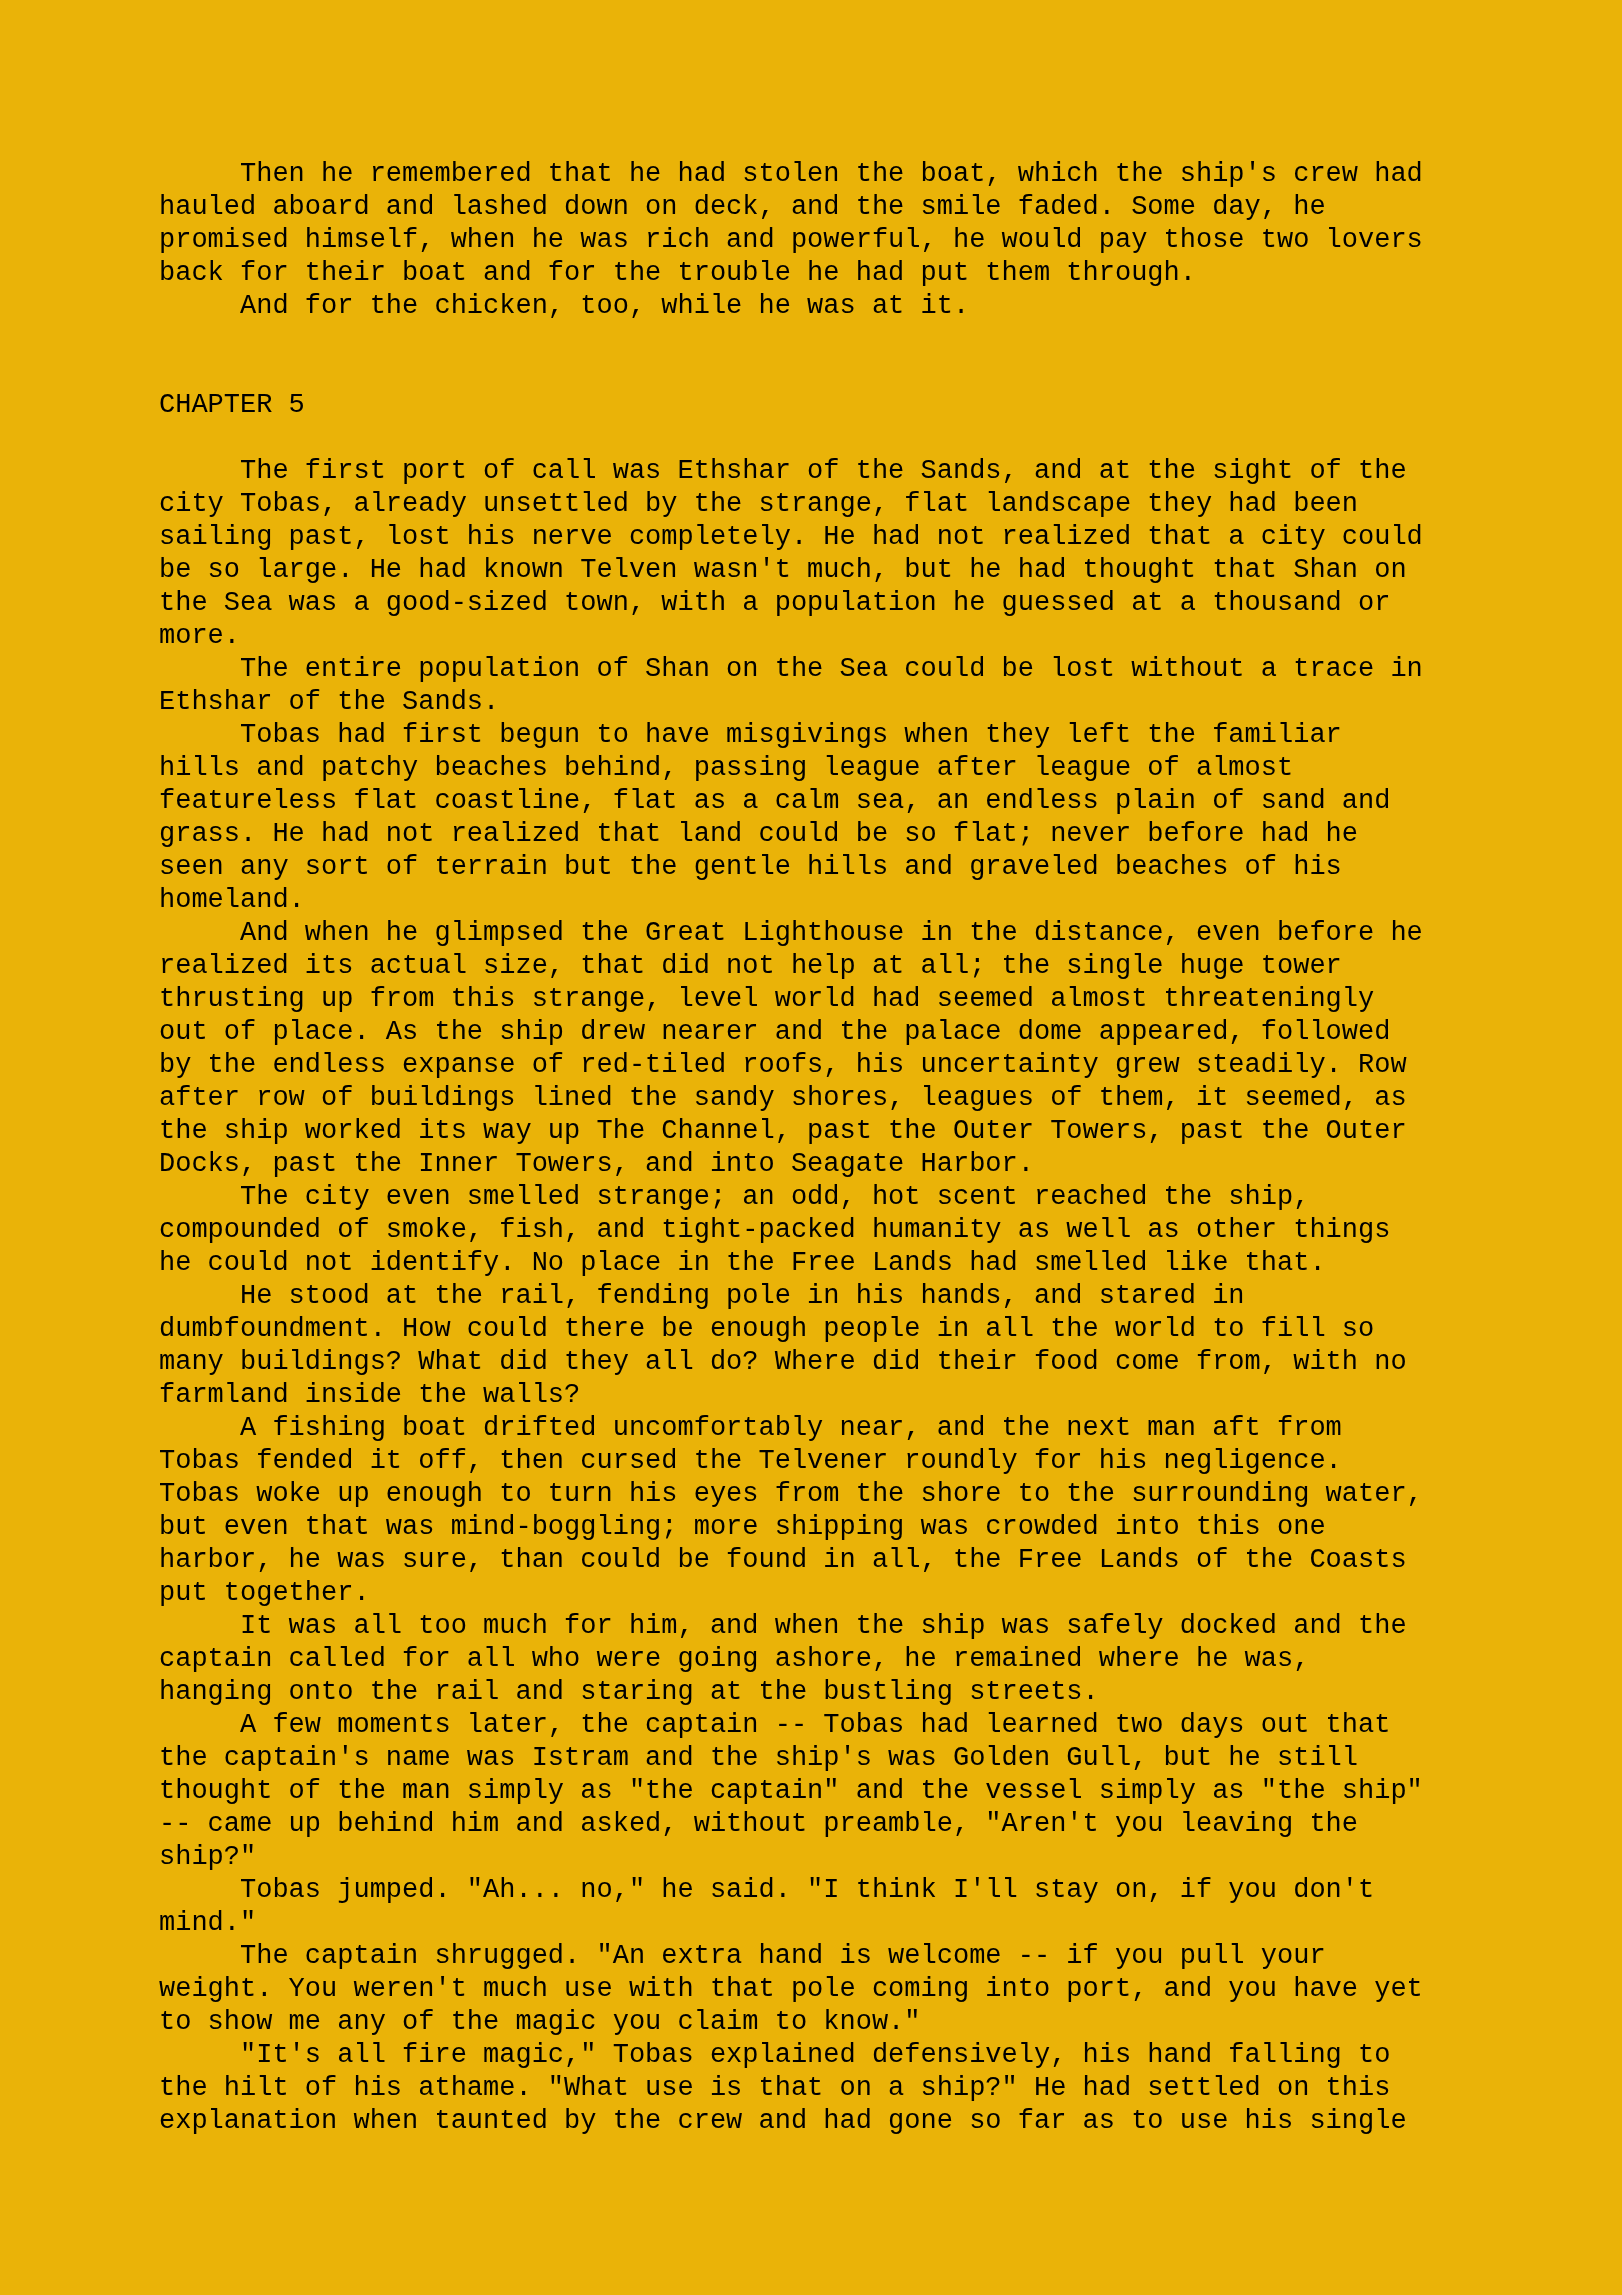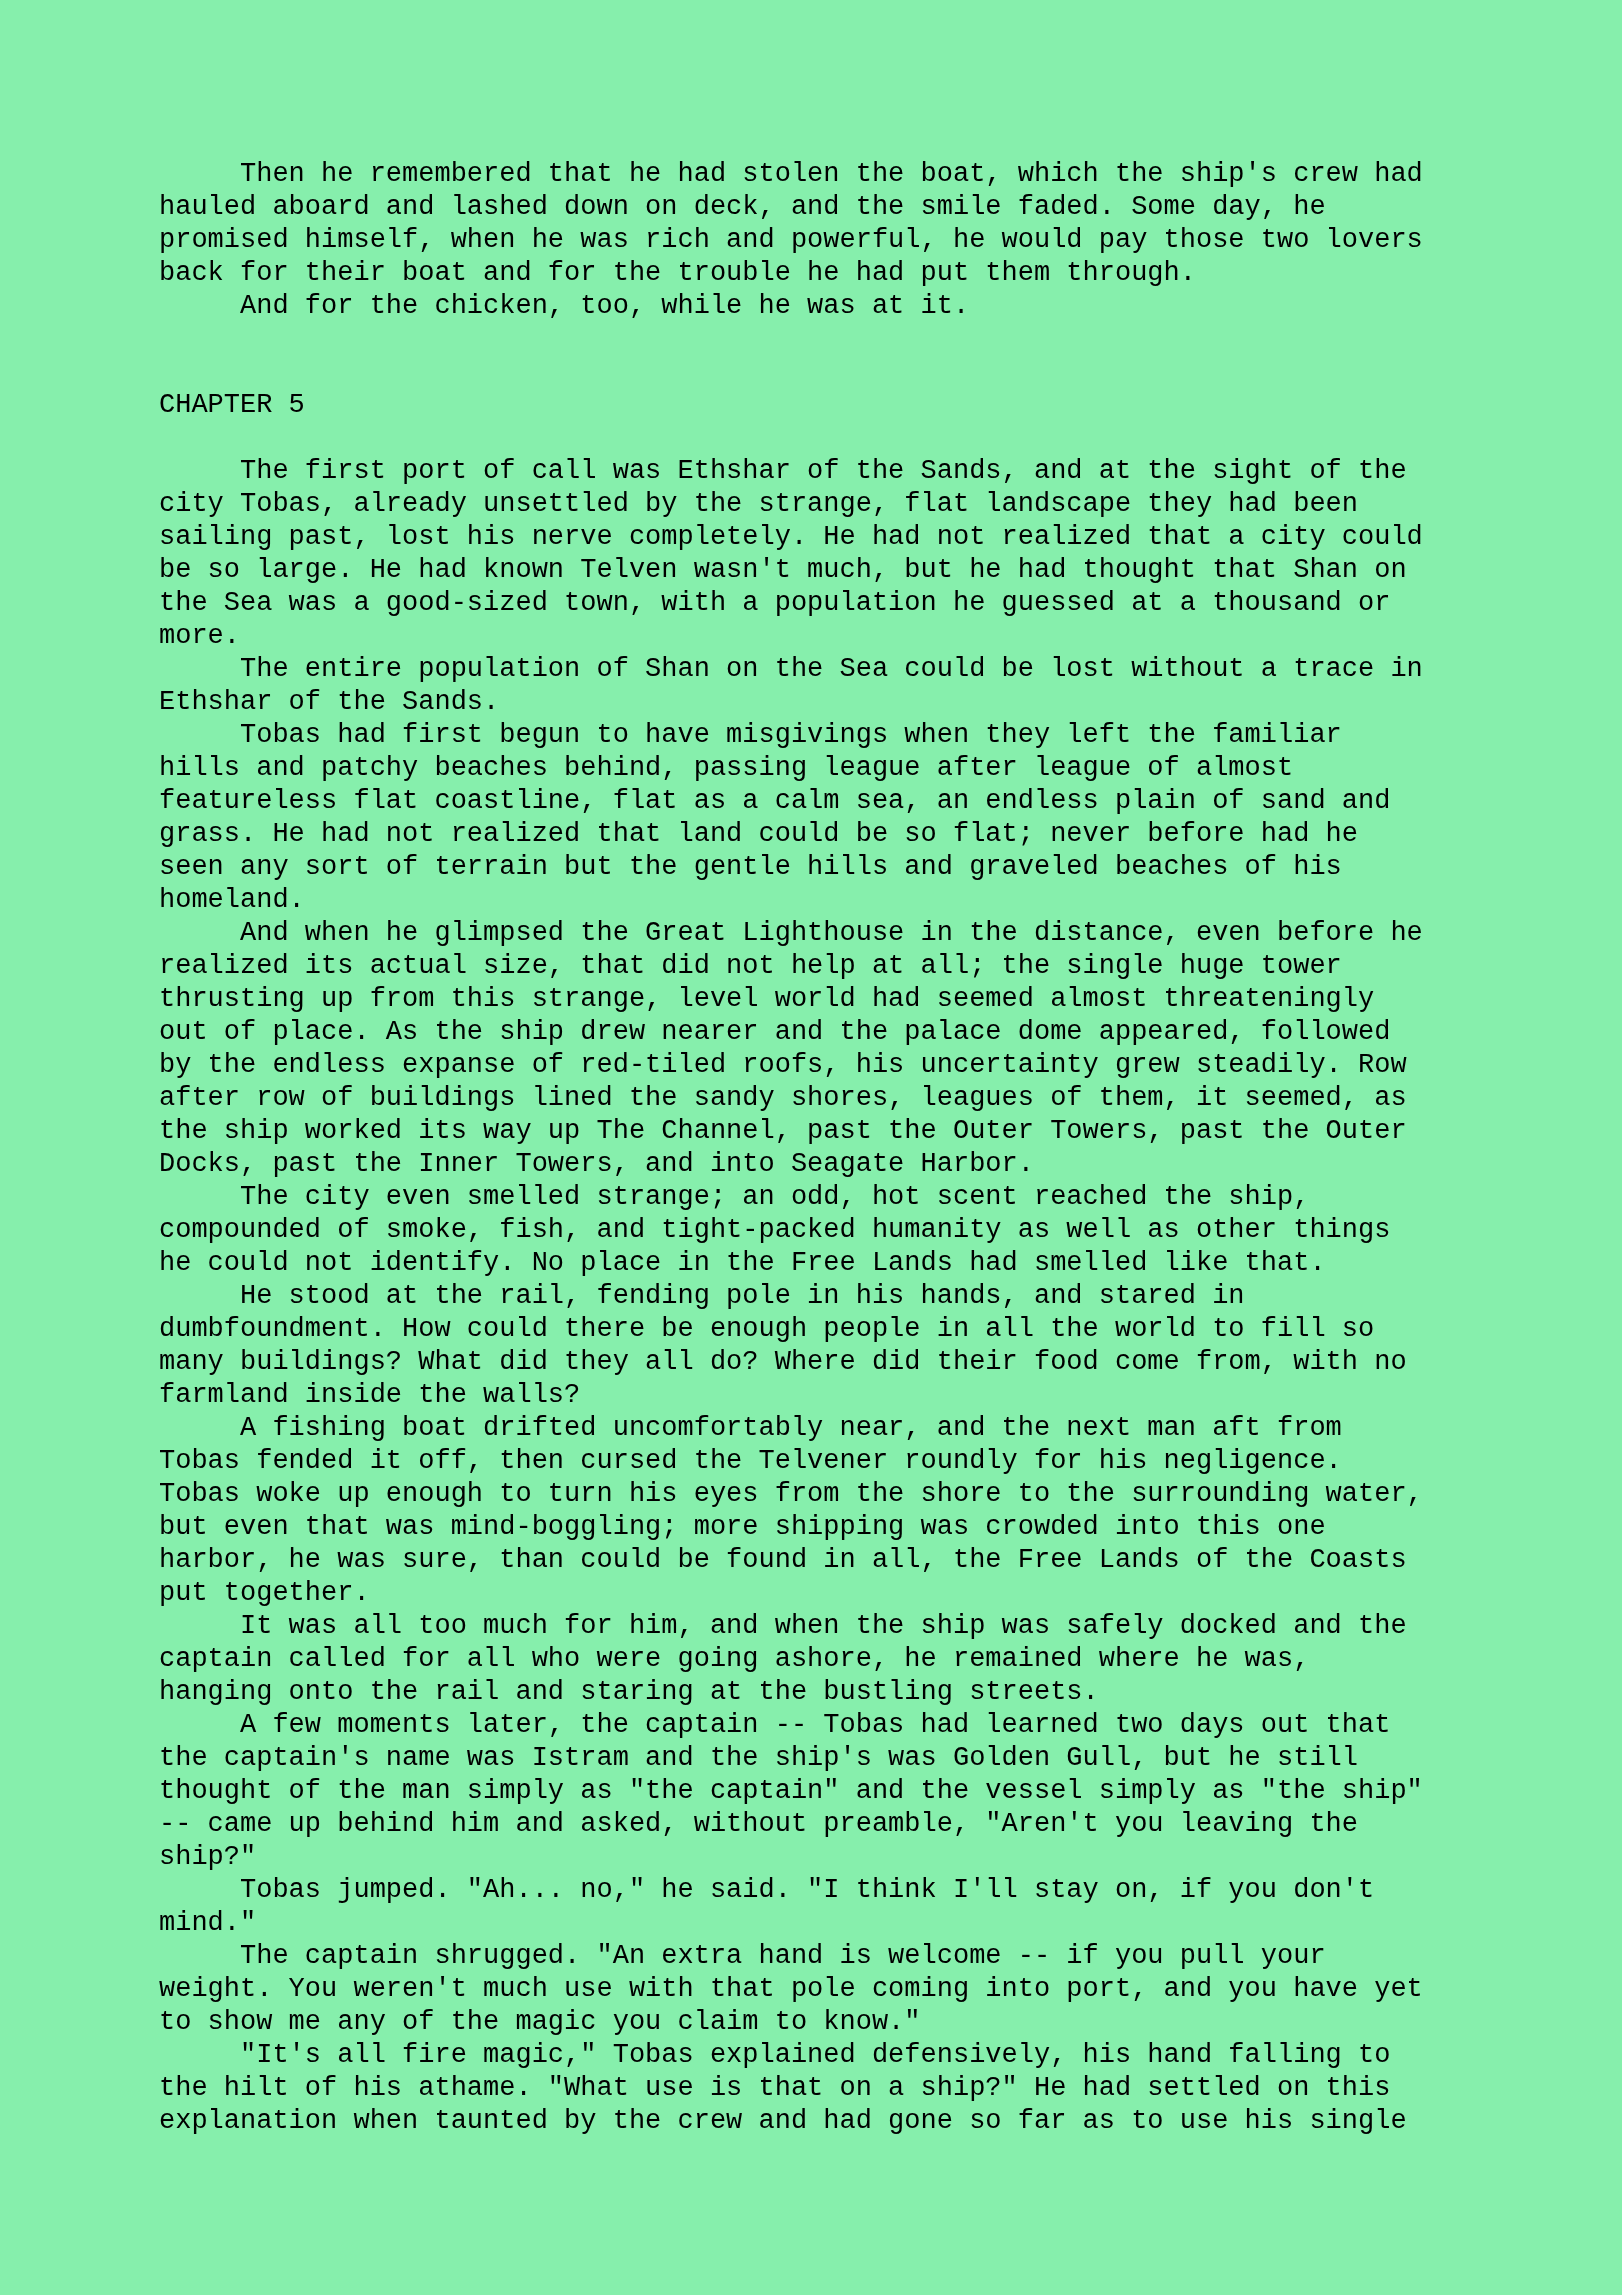--- a/index.html
+++ b/index.html
@@ -4,21 +4,21 @@
 <style>
   html, body {
     margin: 0;
     padding: 0;
     background: #ffffff;
   }
   .page {
     position: relative;
     width: 1622px;
     height: 2295px;
-    background: #86efac;
+    background: #eab308;
     overflow: hidden;
   }
   .page-text {
     position: absolute;
     left: 159px;
     top: 158px;
     margin: 0;
     padding: 0;
     font-family: "Liberation Mono", "DejaVu Sans Mono", monospace;
     font-size: 27px;

